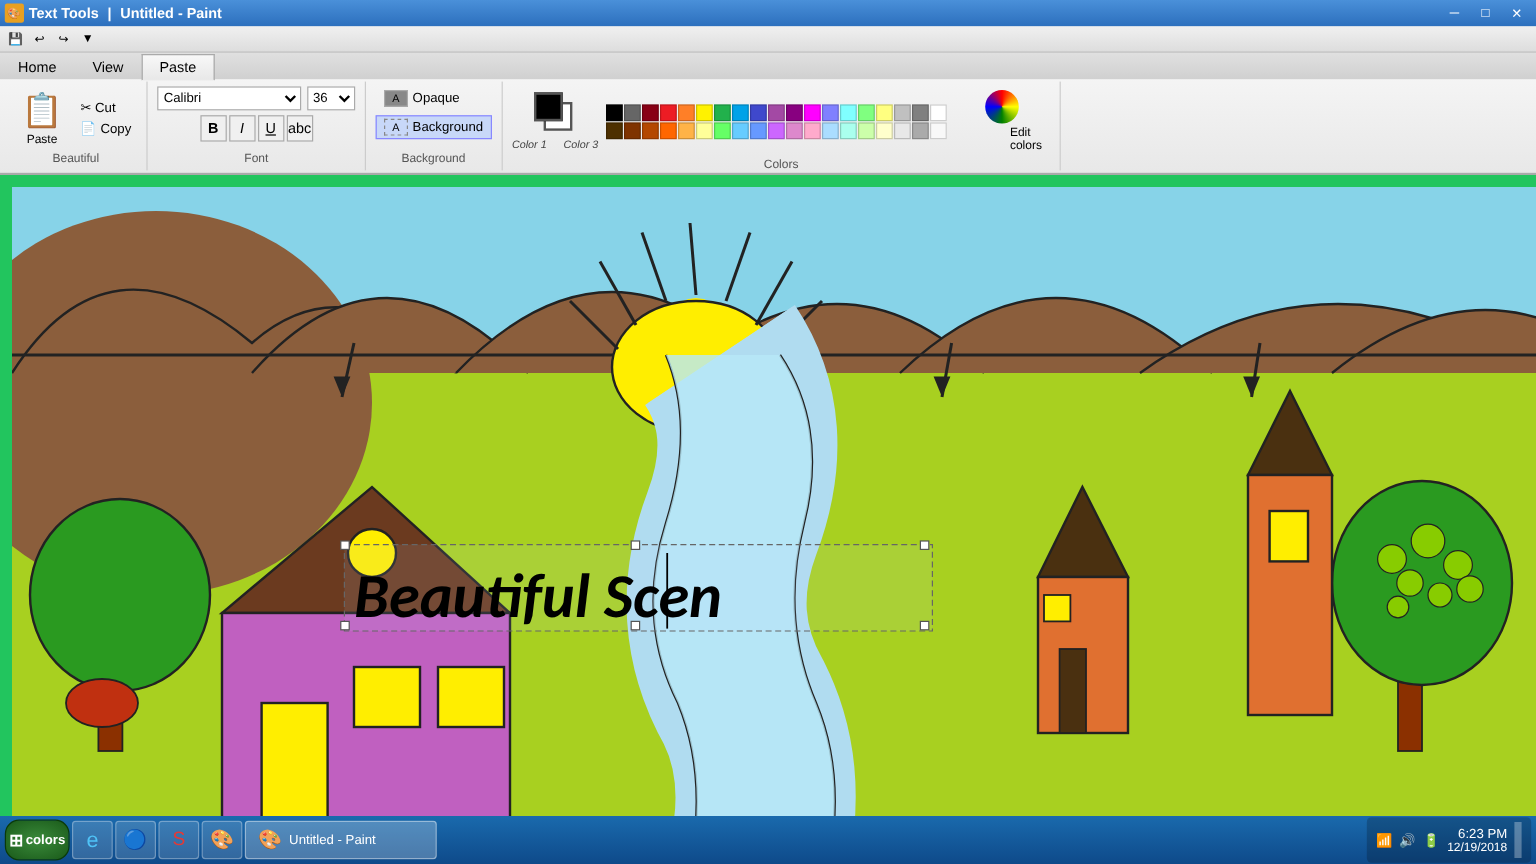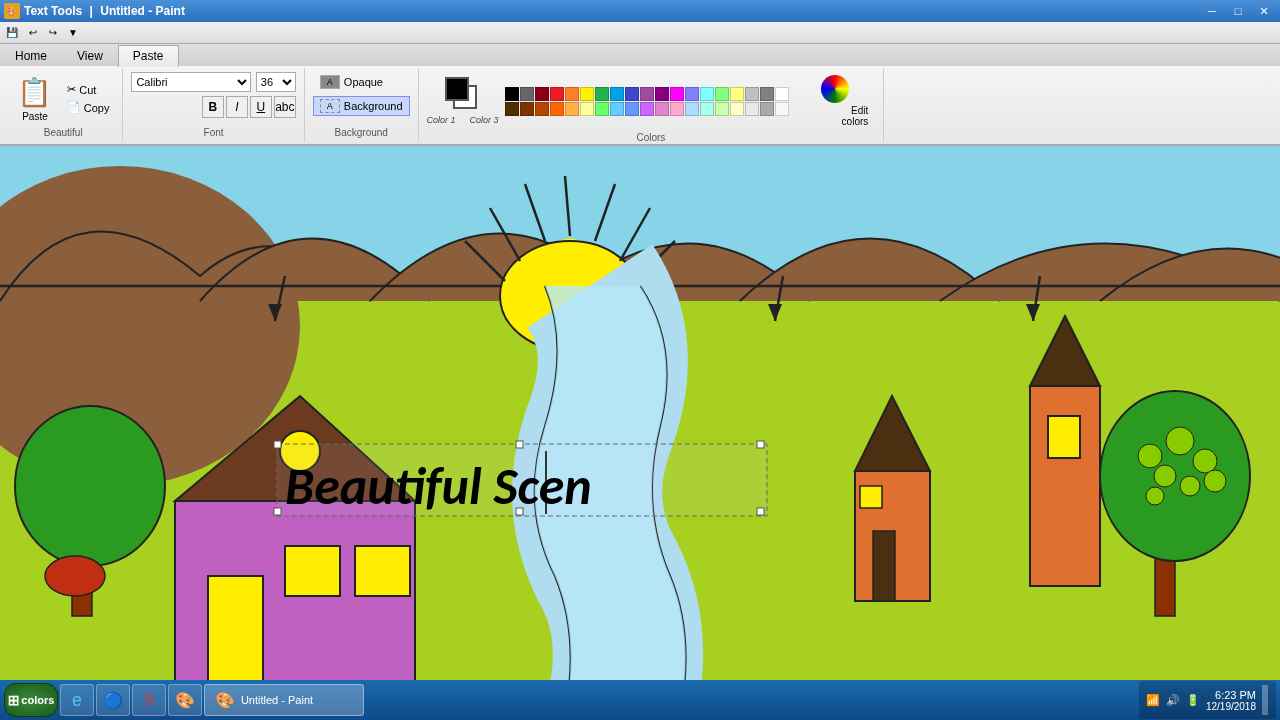--- a/index.html
+++ b/index.html
@@ -211,24 +211,24 @@
     .app-window {
       width: 1280px;
       height: 720px;
       display: flex;
       flex-direction: column;
       background: #f0f0f0;
     }
 
     .canvas-scroll-area {
       flex: 1;
-      background: #a21caf;
+      background: #22c55e;
       overflow: auto;
       position: relative;
-      padding: 0;
+      padding: 10px;
     }
 
     
     .painting-svg {
       display: block;
     }
   </style>
 </head>
 <body>
 
@@ -285,21 +285,21 @@
             <div class="small-btn">
               <span>📄</span>
               <span>Copy</span>
             </div>
           </div>
         </div>
         <div class="ribbon-group-label">Beautiful</div>
       </div>
 
       <div class="ribbon-group">
-        <div class="ribbon-group-content" style="flex-direction:column; align-items:flex-end;">
+        <div class="ribbon-group-content" style="flex-direction:column; align-items:center;">
           <div class="font-top">
             <select class="font-select">
               <option>Calibri</option>
               <option>Arial</option>
               <option>Times New Roman</option>
             </select>
             <select class="font-size-select">
               <option>36</option>
               <option>12</option>
               <option>24</option>
@@ -394,21 +394,21 @@
               <div class="color-swatch" style="background:#ccffaa"></div>
               <div class="color-swatch" style="background:#ffffcc"></div>
               <div class="color-swatch" style="background:#e8e8e8"></div>
               <div class="color-swatch" style="background:#aaaaaa"></div>
               <div class="color-swatch" style="background:#f8f8f8;border:1px solid #ccc;"></div>
             </div>
           </div>
 
           <div class="edit-colors-btn">
             <div style="width:28px;height:28px;background: conic-gradient(red, yellow, green, blue, red);border-radius:50%;"></div>
-            <span style="font-size:10px;text-align:right;margin-left:40px;">Edit<br>colors</span>
+            <span style="font-size:10px;text-align:left;margin-left:40px;">Edit<br>colors</span>
           </div>
         </div>
         <div class="ribbon-group-label">Colors</div>
       </div>
 
     </div>
   </div>
 
   <div class="canvas-scroll-area">
     <div style="position:relative; display:inline-block;">

